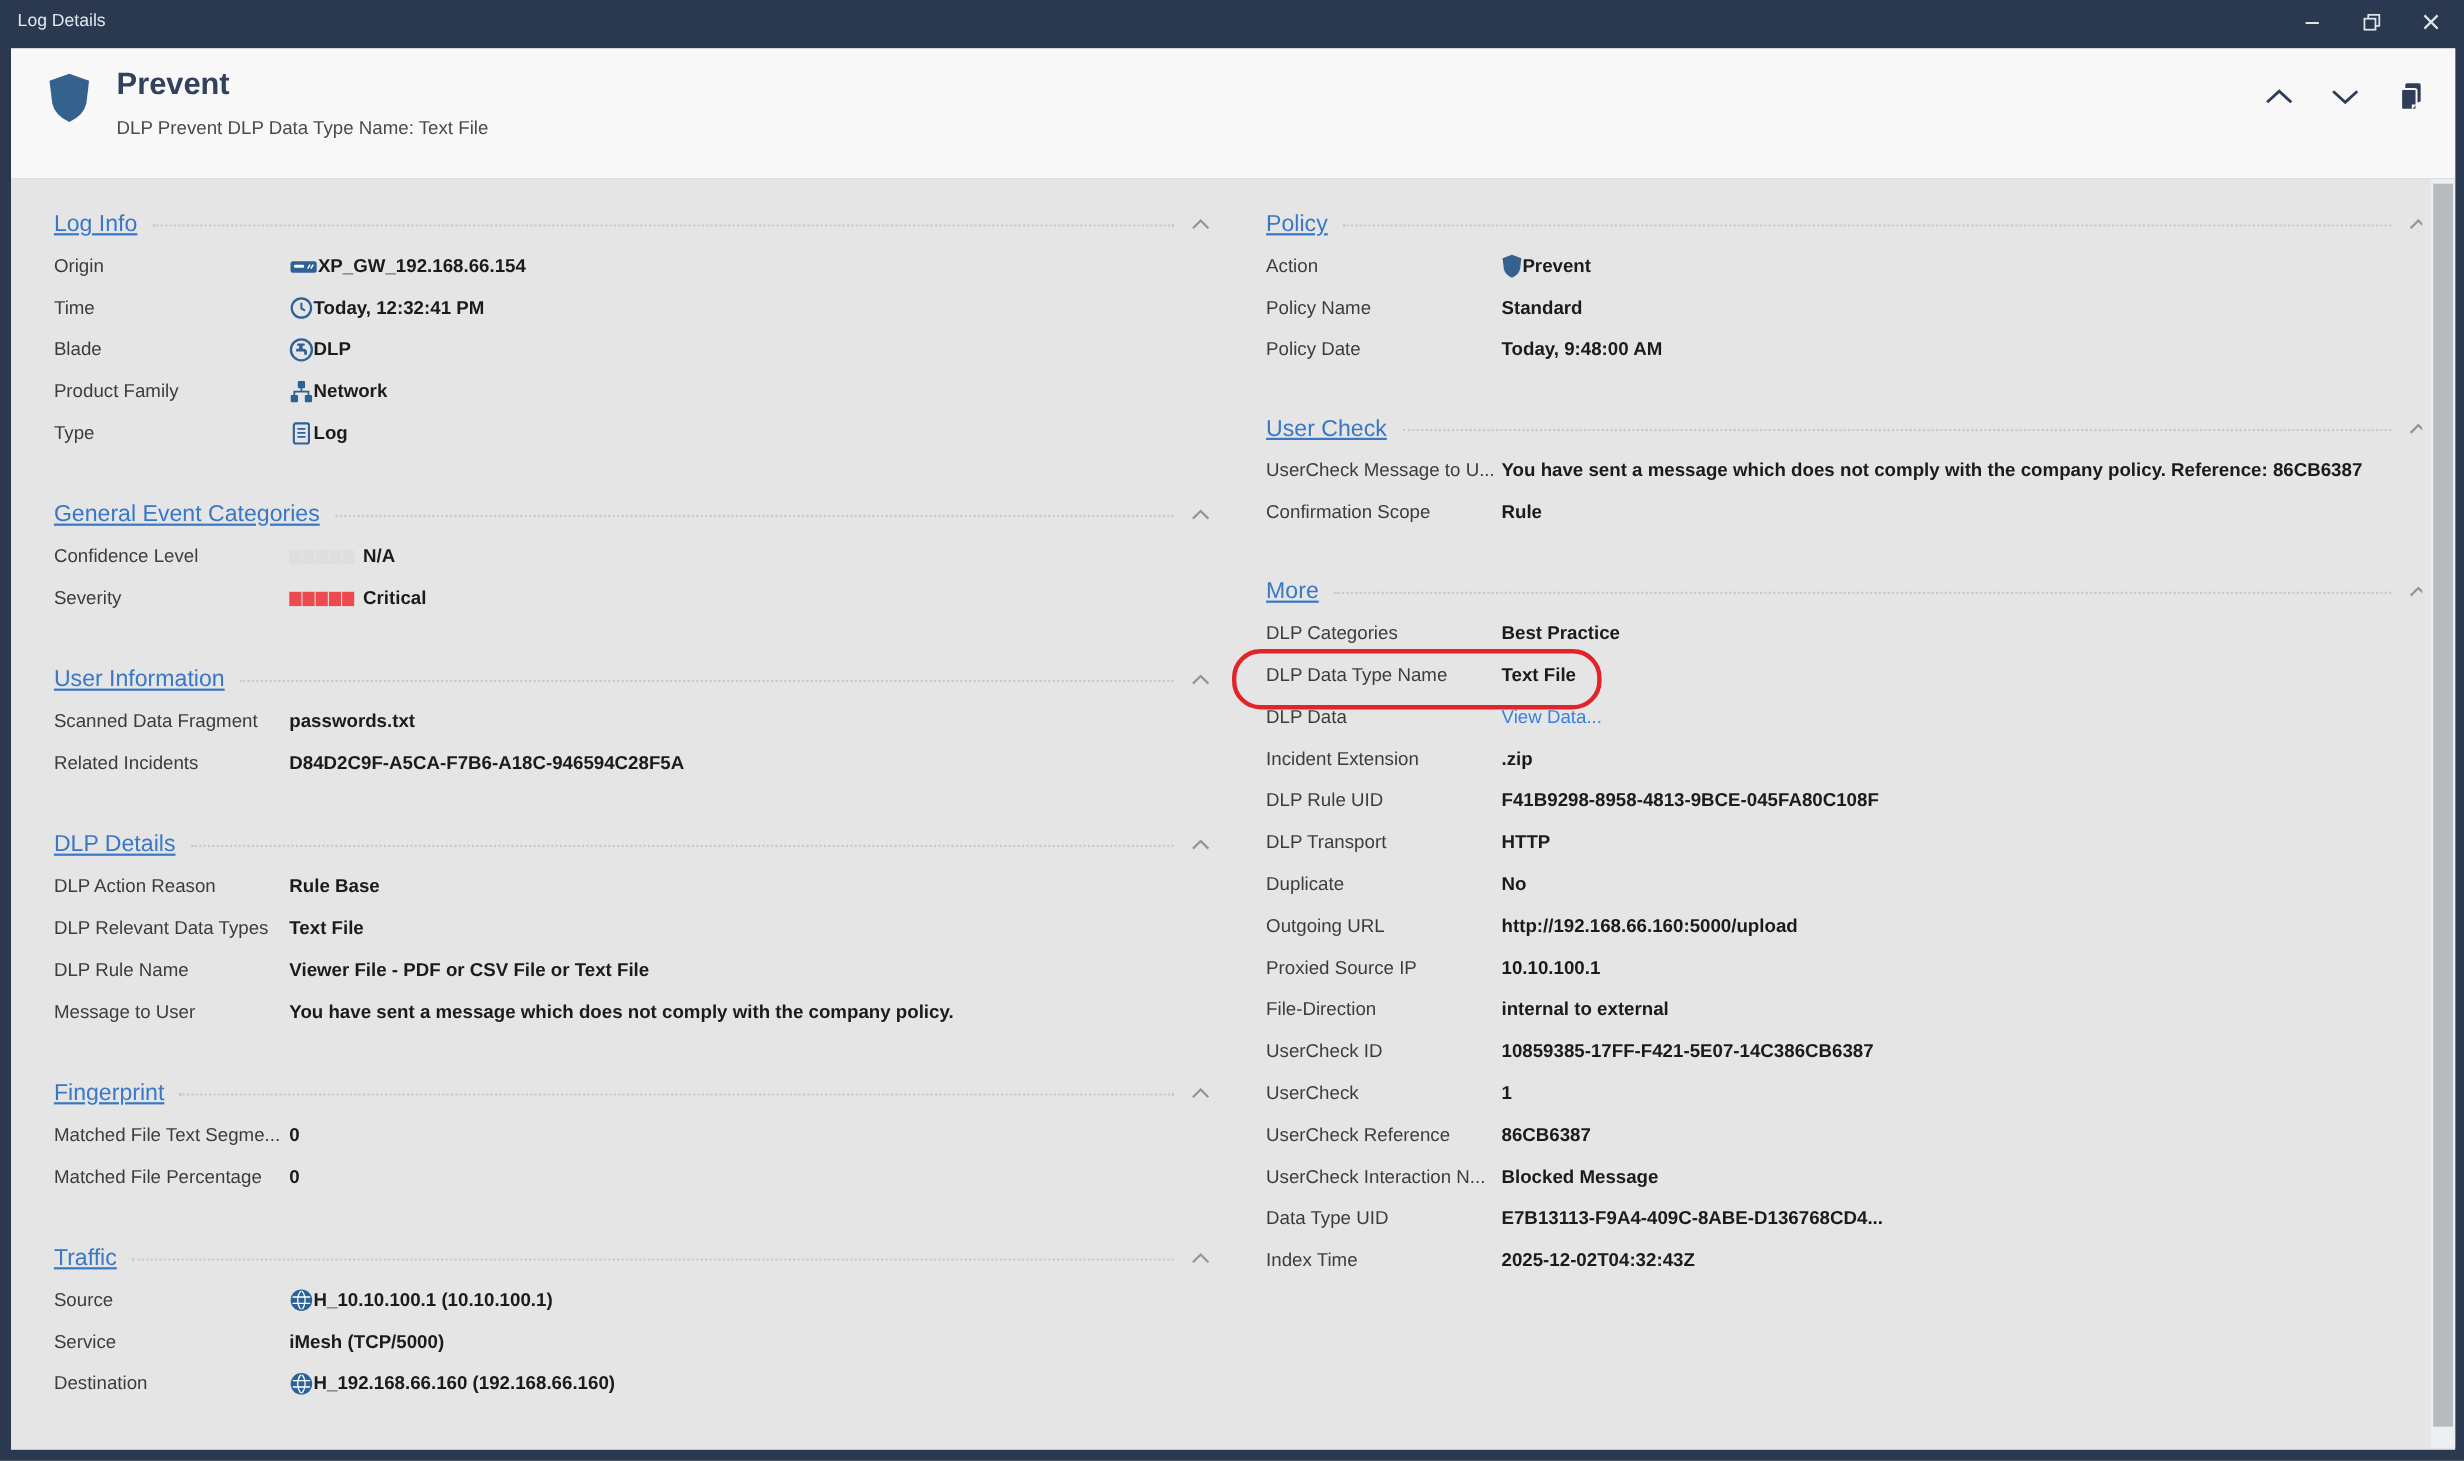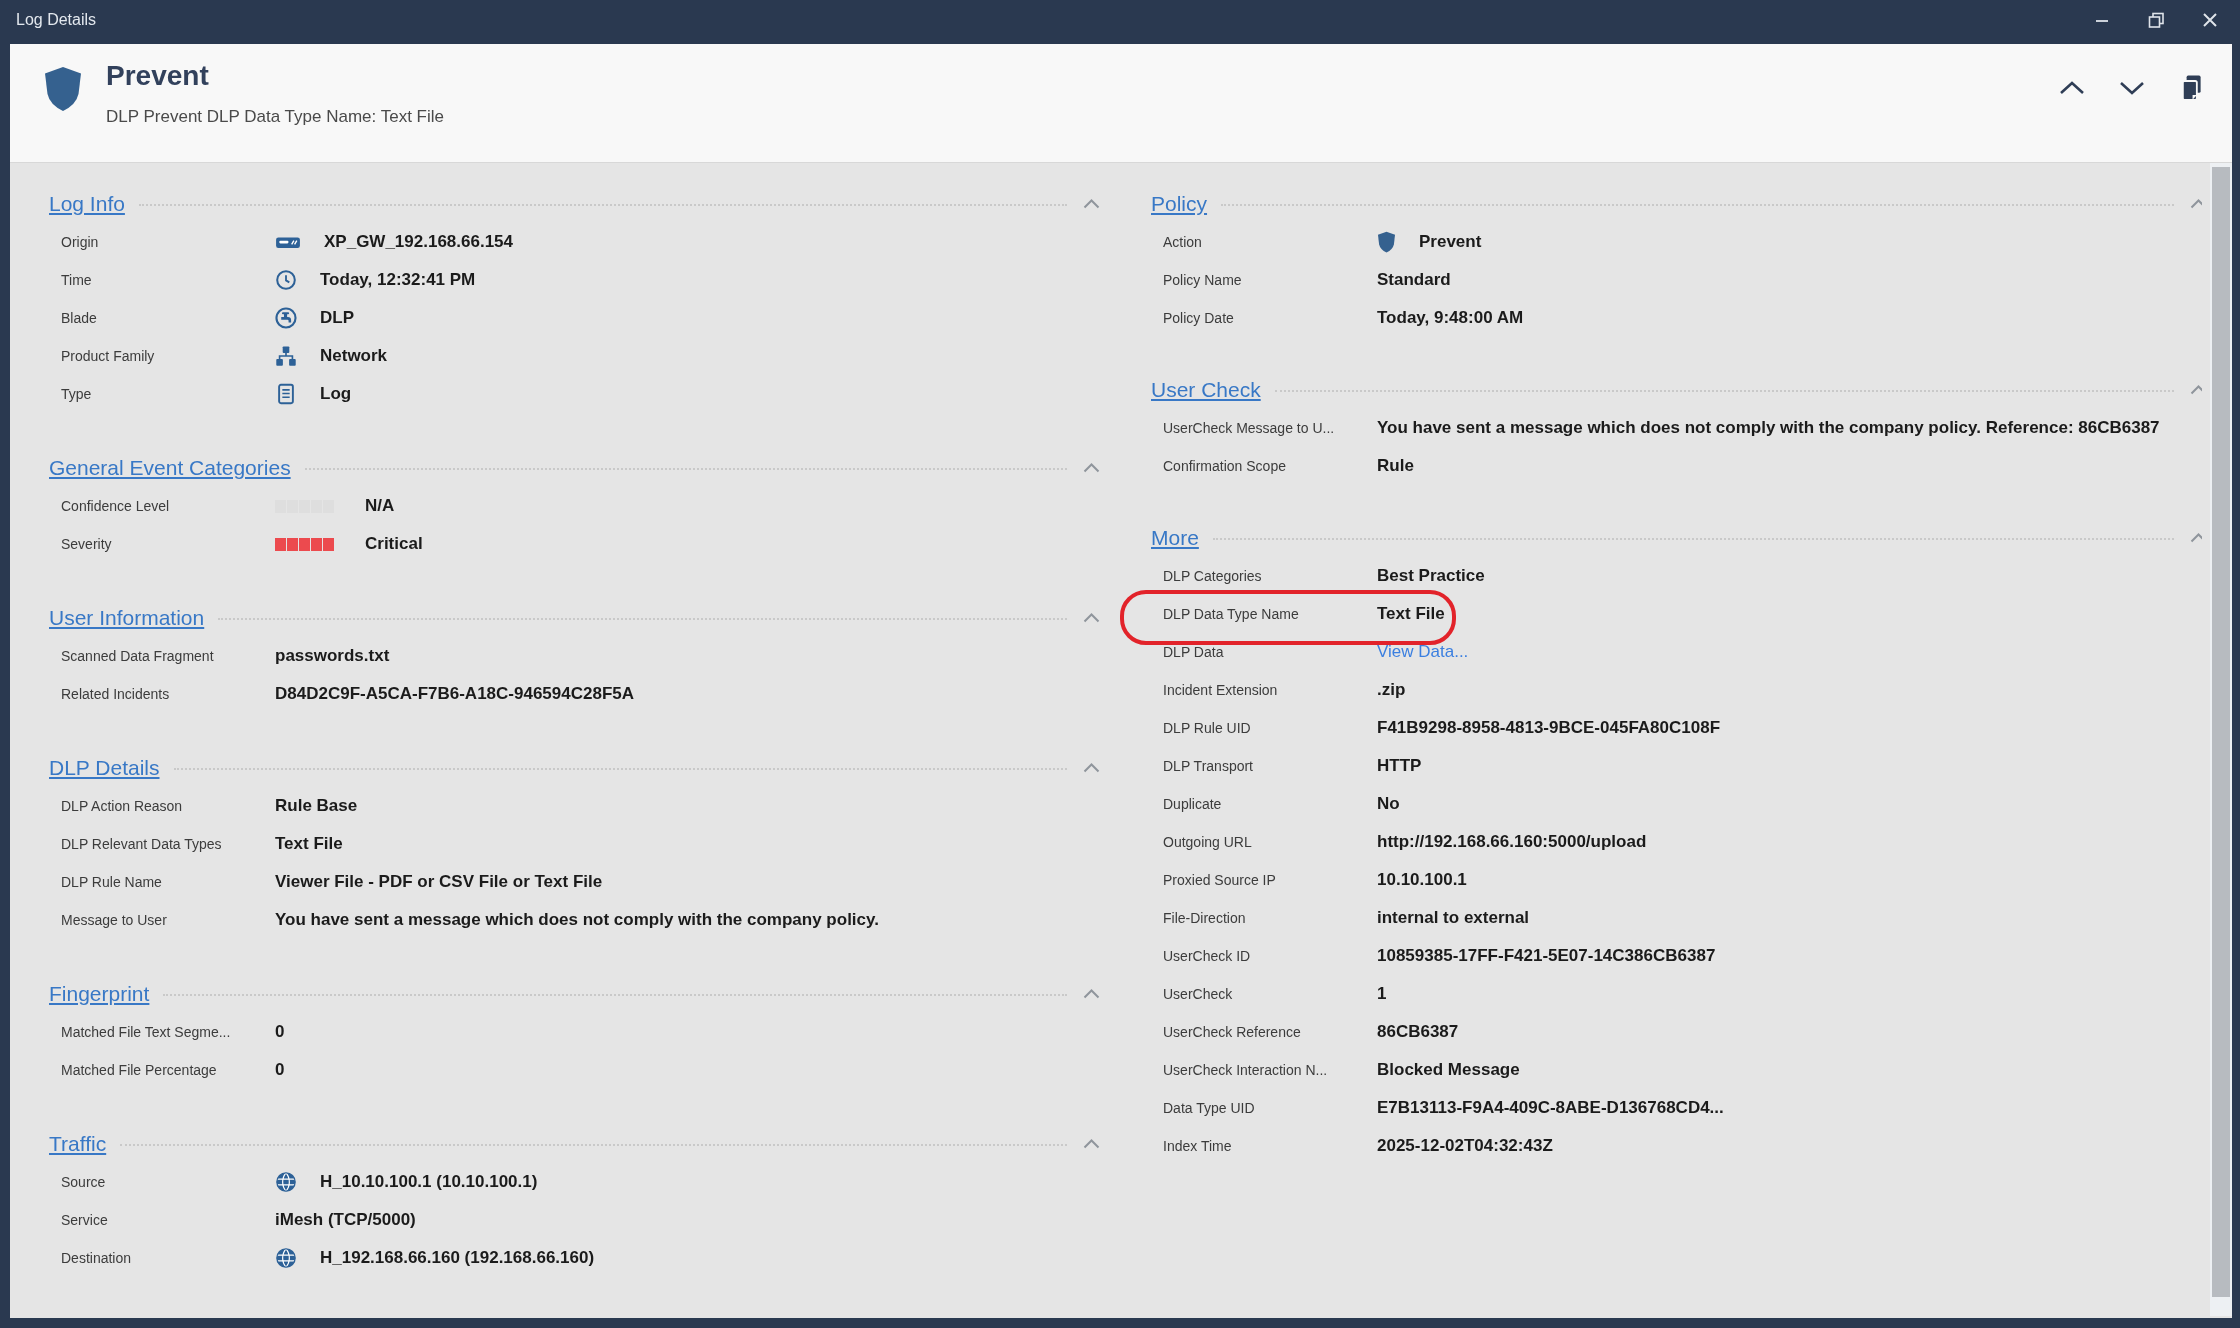--- a/index.html
+++ b/index.html
@@ -25,22 +25,22 @@
   .col { position:absolute; top:0; padding-top:26px; }
   .col-left  { left:39px;  width:1051px; }
   .col-right { left:1141px; width:1056px; }
   .col-left  .section { margin-bottom:40px; }
   .col-right .section { margin-bottom:38px; }
   .sec-head { display:flex; align-items:center; height:30px; margin-bottom:4px; }
   .sec-title { font-size:21px; color:#3878C6; white-space:nowrap;text-decoration:underline; }
   .sec-dots { flex:1; border-top:2px dotted #C9C9C9; margin:2px 16px 0 14px; height:0; }
   .sec-chevron { display:flex; align-items:center; }
   .row { display:flex; align-items:center; height:38px; }
-  .row-label { width:214px; flex:none; font-size:14px; color:#3C3C3C; white-space:nowrap;margin-left:12px; }
-  .row-value { display:flex; align-items:center; gap:23px; font-size:17px; font-weight:bold; color:#1B1B1B; white-space:nowrap; }
+  .row-label { width:214px; flex:none; font-size:17px; color:#3C3C3C; white-space:nowrap; }
+  .row-value { display:flex; align-items:center; gap:0; font-size:17px; font-weight:bold; color:#1B1B1B; white-space:nowrap; }
   .row-value .val-icon { display:flex; align-items:center; }
   .row-value.link { font-weight:normal; color:#3B7FE0; cursor:pointer; }
   .bar { display:flex; gap:1px; margin-right:8px; }
   .bar span { width:11px; height:13px; display:block; }
   .bar-gray span { background:#DEDEDE; }
   .bar-red  span { background:#EC4A4E; }
   
   .annotation { position:absolute; left:1110px; top:546px; width:328px; height:47px;
     border:4px solid #E2232A; border-radius:26px; pointer-events:none; }
   .scrollbar { position:absolute; top:119px; right:0; width:22px; bottom:2px; background:#EDF0F3; }

